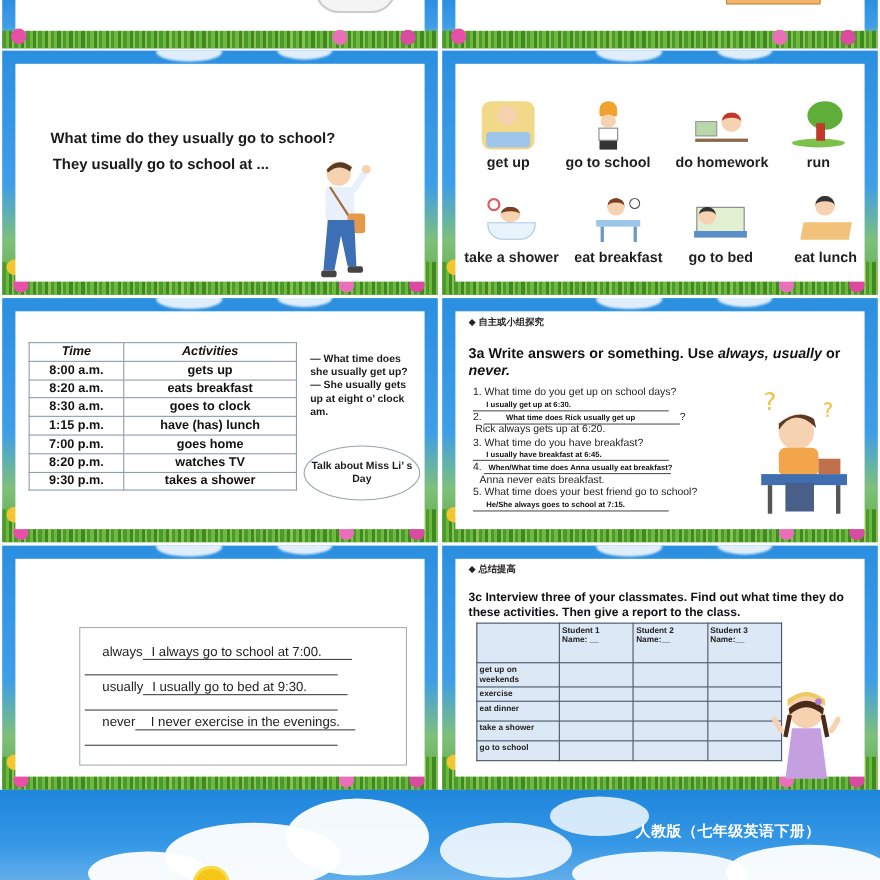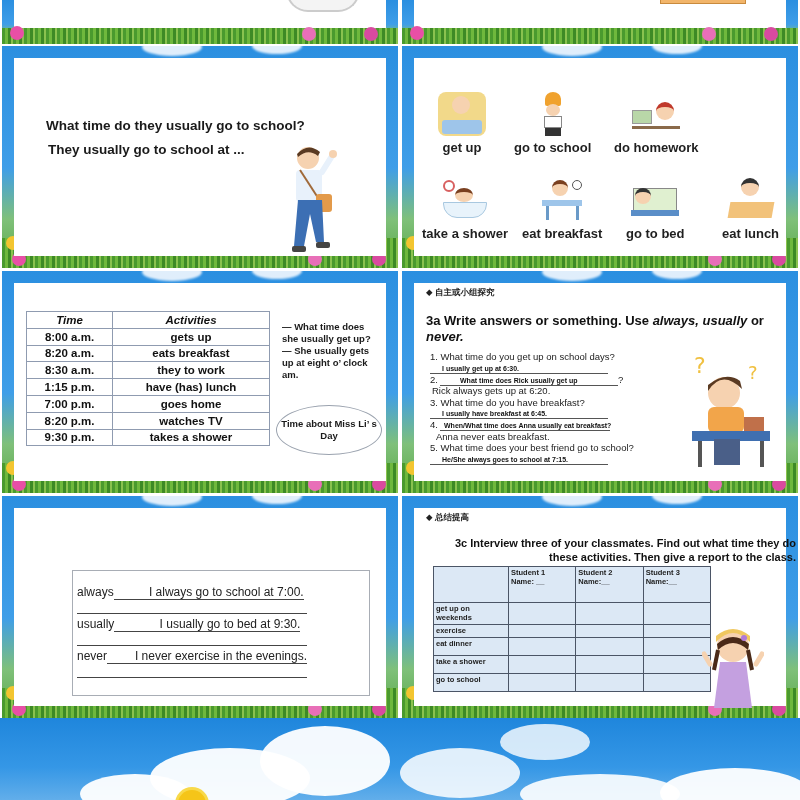--- a/index.html
+++ b/index.html
@@ -62,26 +62,26 @@
   .qlist .q { height: 11.5px; line-height: 11.5px; white-space: nowrap; }
   .qlist .ans { font-size: 7px; font-weight: bold; color: #111; border-bottom: 1px solid #555; width: 178px; height: 11px; line-height: 11px; padding-left: 12px; }
   .qlist .num { display: inline-block; width: 10px; }
   .qlist .given { padding-left: 2px; }
   .thinker { position: absolute; right: 10px; top: 68px; width: 90px; height: 120px; }
 
   
   .title3b { position: absolute; left: 18px; top: 24px; width: 350px; font-size: 10.5px; font-weight: bold; color: #111; line-height: 14px; }
   .title3b i { font-style: italic; }
   .writebox { position: absolute; left: 58px; top: 62px; width: 298px; height: 126px; border: 1px solid #a8adb5; background: #fff; }
-  .wline { position: absolute; left: 4px; font-size: 12px; color: #222; white-space: nowrap; text-align: right; }
+  .wline { position: absolute; left: 20px; font-size: 12px; color: #222; white-space: nowrap; }
   .wline .fill { display: inline-block; border-bottom: 1px solid #444; padding-left: 8px; }
   .bline { position: absolute; left: 4px; width: 230px; border-bottom: 1px solid #444; }
 
   
-  .title3c { position: absolute; left: 12px; top: 28px; width: 370px; font-size: 11px; font-weight: bold; color: #111; line-height: 14px; text-align: right; }
+  .title3c { position: absolute; left: 12px; top: 28px; width: 370px; font-size: 11px; font-weight: bold; color: #111; line-height: 14px; }
   .itable { position: absolute; left: 19px; top: 58px; width: 278px; border-collapse: collapse; background: #dce8f5; }
   .itable td { border: 1px solid #4b5566; font-size: 7.5px; font-weight: bold; color: #222; vertical-align: top; padding: 1px 2px; line-height: 9px; }
   .itable td.rh { width: 75px; }
   .girl { position: absolute; right: 22px; top: 112px; width: 62px; height: 94px; }
 
   
   .banner {
     position: absolute; left: 0; top: 718px; width: 800px; height: 82px;
     background: linear-gradient(180deg, #1f86dc 0%, #3597e6 60%, #62aeea 100%);
     overflow: hidden;
@@ -166,20 +166,28 @@
         <div class="lbl">go to school</div>
       </div>
       <div class="act" style="left:200px; top:34px;">
         <div class="pic">
             <div style="position:absolute;left:0;top:18px;width:20px;height:14px;background:#b9d7a8;border:1px solid #999;"></div>
             <div style="position:absolute;left:24px;top:10px;width:18px;height:18px;border-radius:50%;background:#f6d2b0;border-top:5px solid #c0392b;"></div>
             <div style="position:absolute;left:0;top:34px;width:48px;height:3px;background:#8a6a4a;"></div>
           </div>
         <div class="lbl">do homework</div>
       </div>
+      <div class="act" style="left:306px; top:34px;">
+        <div class="pic">
+            <div style="position:absolute;left:14px;top:0;width:32px;height:26px;border-radius:50%;background:#5fae3a;"></div>
+            <div style="position:absolute;left:0;top:34px;width:48px;height:8px;border-radius:50%;background:#7cc24a;"></div>
+            <div style="position:absolute;left:22px;top:20px;width:8px;height:16px;background:#c0392b;"></div>
+          </div>
+        <div class="lbl">run</div>
+      </div>
       <div class="act" style="left:8px; top:120px;">
         <div class="pic">
             <div style="position:absolute;left:2px;top:2px;width:12px;height:12px;border-radius:50%;border:2px solid #d86060;background:#fff;"></div>
             <div style="position:absolute;left:14px;top:10px;width:18px;height:14px;border-radius:50%;background:#f6d2b0;border-top:4px solid #7a4020;"></div>
             <div style="position:absolute;left:2px;top:24px;width:44px;height:16px;border-radius:0 0 14px 14px;background:#e8f3fb;border:1px solid #a8c8e0;"></div>
           </div>
         <div class="lbl">take a shower</div>
       </div>
       <div class="act" style="left:108px; top:120px;">
         <div class="pic">
@@ -227,21 +235,21 @@
         <tr>
               <td class="t">8:00 a.m.</td>
               <td>gets up</td>
             </tr>
         <tr>
               <td class="t">8:20 a.m.</td>
               <td>eats breakfast</td>
             </tr>
         <tr>
               <td class="t">8:30 a.m.</td>
-              <td>they to work</td>
+              <td>goes to clock</td>
             </tr>
         <tr>
               <td class="t">1:15 p.m.</td>
               <td>have (has) lunch</td>
             </tr>
         <tr>
               <td class="t">7:00 p.m.</td>
               <td>goes home</td>
             </tr>
         <tr>
@@ -252,21 +260,21 @@
               <td class="t">9:30 p.m.</td>
               <td>takes a shower</td>
             </tr>
       </tbody>
         </table>
       <div class="dialog">
         <div>— What time does she usually get up?</div>
         <div>— She usually gets up at eight o’ clock am.</div>
       </div>
       <div class="oval">
-          <span>Time about Miss Li’ s Day</span>
+          <span>Talk about Miss Li’ s Day</span>
         </div>
     </div>
   </div>
 
   <div class="slide" style="left:402px; top:271px;">
     <div class="cloud" style="left:140px; top:-8px; width:60px; height:18px;"></div>
     <div class="cloud" style="left:250px; top:-8px; width:50px; height:16px;"></div>
     <div class="grass"></div>
     <div class="flower" style="left:4px; bottom:18px; background:#f3c530;"></div>
     <div class="flower" style="left:306px; bottom:2px; background:#e86fb8;"></div>
@@ -396,15 +404,16 @@
 
   <div class="banner">
     <div class="bcloud" style="left:150px; top:30px; width:160px; height:60px;"></div>
     <div class="bcloud" style="left:260px; top:8px; width:130px; height:70px;"></div>
     <div class="bcloud" style="left:80px; top:56px; width:110px; height:40px;"></div>
     <div class="bcloud" style="left:400px; top:30px; width:120px; height:50px; opacity:0.85;"></div>
     <div class="bcloud" style="left:500px; top:6px; width:90px; height:36px; opacity:0.8;"></div>
     <div class="bcloud" style="left:520px; top:56px; width:160px; height:40px; opacity:0.9;"></div>
     <div class="bcloud" style="left:660px; top:50px; width:150px; height:50px;"></div>
     <div class="sun"></div>
+    <div class="banner-text">人教版（七年级英语下册）</div>
   </div>
 
 </div>
 
 </body></html>

